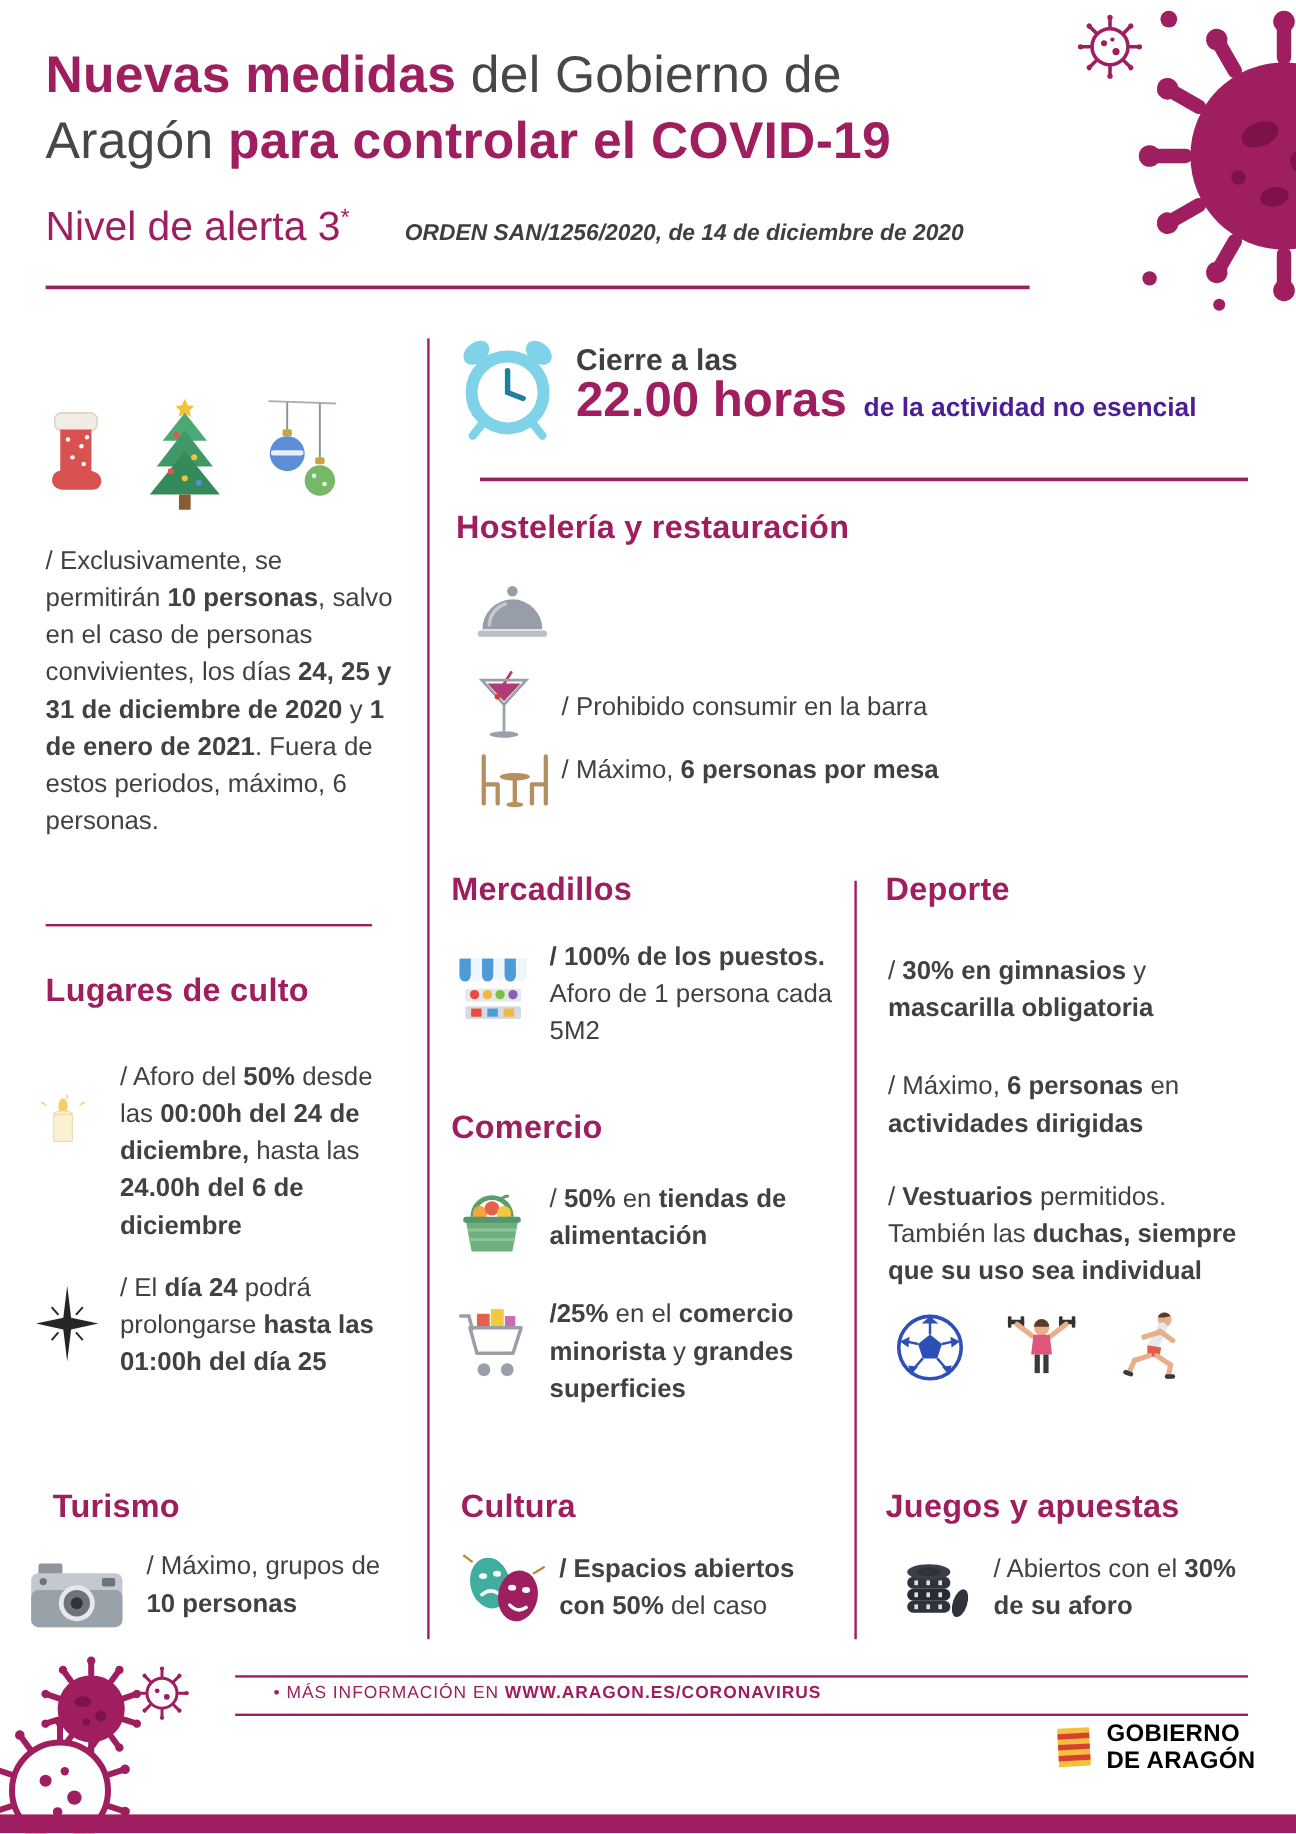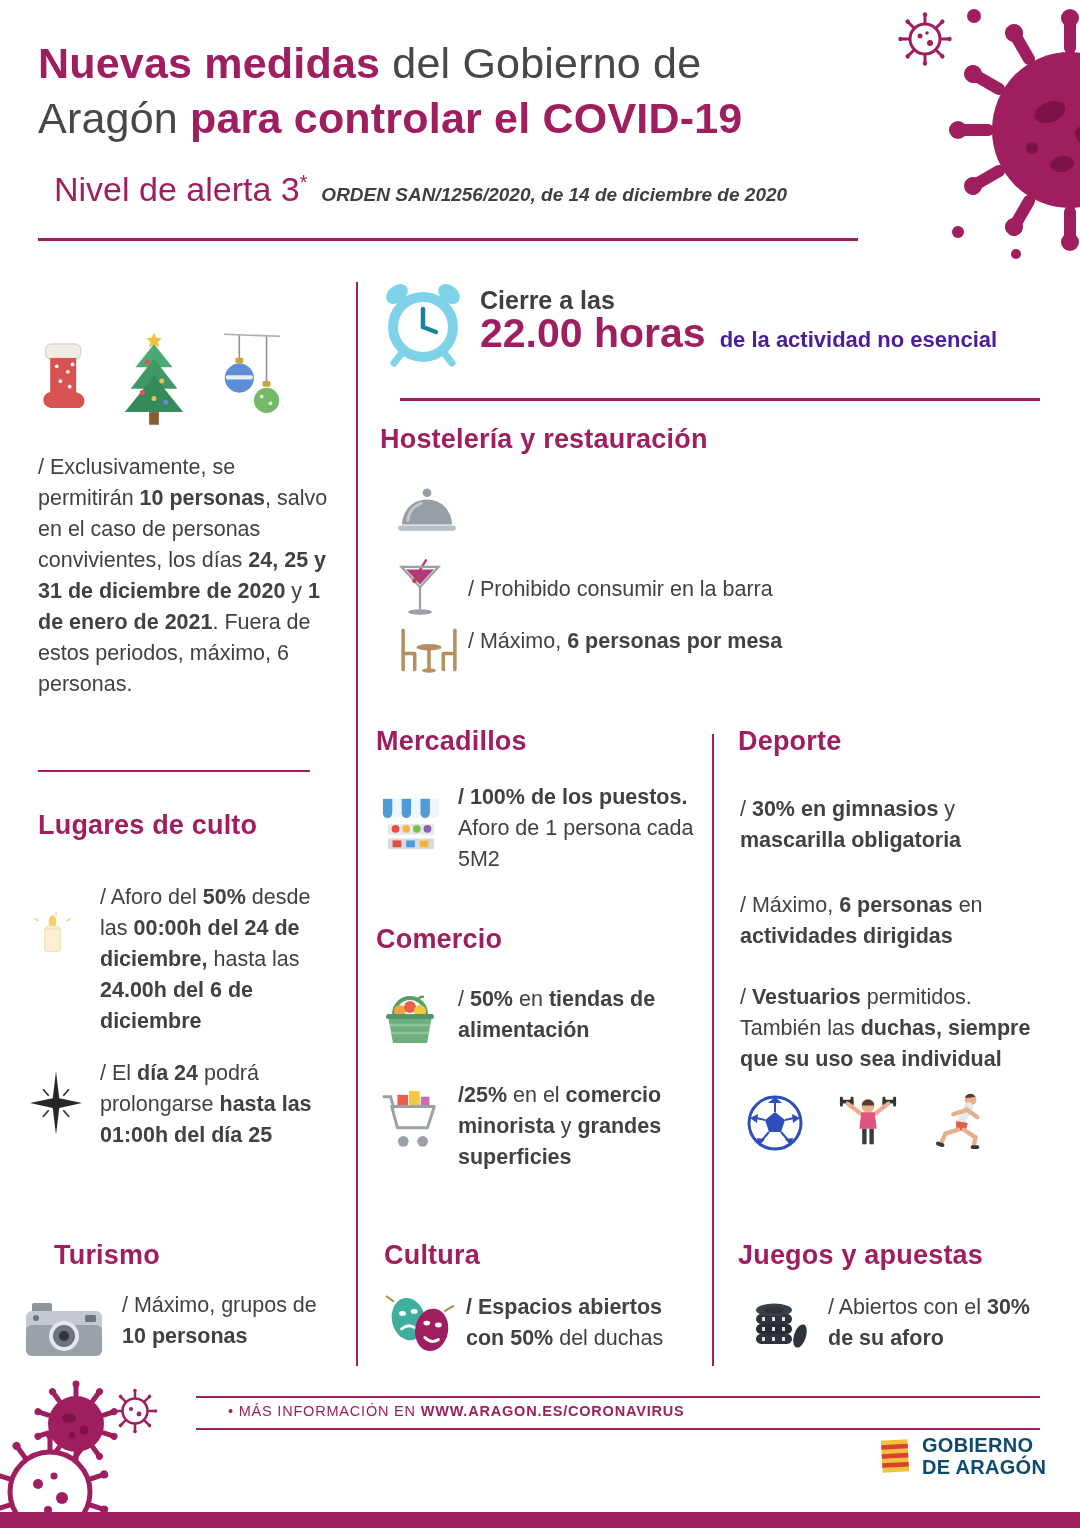--- a/index.html
+++ b/index.html
@@ -7,38 +7,38 @@
     --stocking_red:#d85252; --tree_green:#43a06c; --flag_red:#d8402f; --flag_yellow:#f2c23e;
   }
   *{margin:0;padding:0;box-sizing:border-box;}
   html,body{background:#ffffff;}
   body{font-family:"Liberation Sans",sans-serif;}
   .page{position:relative;width:1080px;height:1528px;background:#fff;overflow:hidden;margin:0 auto;color:var(--text);}
   .abs{position:absolute;}
   .rich-b{font-weight:700;}
   .rich-c-accent{color:var(--accent);}
   .title{font-size:43px;line-height:1.28;font-weight:400;color:#474747;letter-spacing:.2px;}
-  .alert-row{display:flex;align-items:baseline;gap:14px;margin-left:16px;}
+  .alert-row{display:flex;align-items:baseline;gap:46px;}
   .alert{font-size:34px;color:var(--accent);}
   .alert sup{font-size:58%;}
   .order{font-style:italic;font-size:19px;font-weight:600;color:#3f3f3f;}
   .hline{background:var(--accent);height:2px;}
   .vline{background:var(--accent);width:2px;}
   .sec-h{font-size:27px;font-weight:700;color:var(--accent);letter-spacing:.2px;}
   .txt{font-size:21.5px;line-height:31px;color:var(--text);}
   .row{display:flex;align-items:flex-start;}
   .icon-box{flex:0 0 auto;display:flex;justify-content:flex-start;}
   .cl-intro{font-size:25px;font-weight:700;color:#3f3f3f;}
   .cl-time{font-size:41px;font-weight:700;color:var(--accent);text-align:center;}
   .cl-rest{font-size:22px;font-weight:700;color:#4c1d95;margin-left:14px;}
   .xmas-row{display:flex;gap:26px;align-items:flex-end;}
   .sport-row{display:flex;gap:34px;align-items:flex-end;}
   .f-info{font-size:14.5px;letter-spacing:.8px;}
   .logo{display:flex;gap:10px;align-items:center;}
-  .logo-text{font-size:20px;font-weight:700;line-height:1.1;color:#0c4a6e;letter-spacing:.3px;}
+  .logo-text{font-size:20px;font-weight:700;line-height:1.1;color:#000000;letter-spacing:.3px;}
   .bottom-bar{background:var(--accent);}
 </style>
 </head>
 <body>
 
 <div class="page">
 
   <div class="abs title" style="left:38px;top:36px;width:800px"><span class="rich-b rich-c-accent">Nuevas medidas</span><span> del Gobierno de Aragón </span><span class="rich-b rich-c-accent">para controlar el COVID-19</span></div>
 
   <div class="abs alert-row" style="left:38px;top:170px">
@@ -167,21 +167,21 @@
         <polygon points="32,0 36,33 64,39 36,45 32,78 28,45 0,39 28,33" fill="#262626"></polygon>
         <line x1="16" y1="22" x2="23" y2="30" stroke="#262626" stroke-width="2"></line>
         <line x1="48" y1="22" x2="41" y2="30" stroke="#262626" stroke-width="2"></line>
         <line x1="16" y1="56" x2="23" y2="48" stroke="#262626" stroke-width="2"></line>
         <line x1="48" y1="56" x2="41" y2="48" stroke="#262626" stroke-width="2"></line>
       </svg>
     </div>
     <div class="txt" style="flex:1"><span>/ El </span><span class="rich-b">día 24</span><span> podrá prolongarse </span><span class="rich-b">hasta las 01:00h del día 25</span></div>
   </div>
 
-  <div class="abs sec-h" style="left:54px;top:1240px">Turismo</div>
+  <div class="abs sec-h" style="left:44px;top:1240px">Turismo</div>
 
   <div class="abs row" style="left:22px;top:1290px;width:300px">
     <div class="icon-box" style="width:100px;padding-top:8px">
       <svg width="84" height="62" viewBox="0 0 80 62">
         <rect x="8" y="5" width="20" height="11" rx="2" fill="#8d949c"></rect>
         <rect x="2" y="13" width="76" height="45" rx="6" fill="#c3c9cf"></rect>
         <rect x="2" y="27" width="76" height="31" rx="6" fill="#99a1a9"></rect>
         <circle cx="40" cy="38" r="15" fill="#e6e9ec"></circle>
         <circle cx="40" cy="38" r="11" fill="#6d747c"></circle>
         <circle cx="40" cy="38" r="5" fill="#2f343c"></circle>
@@ -326,21 +326,21 @@
         <ellipse cx="25" cy="26" rx="17" ry="22" transform="rotate(-12 25 26)" fill="#3fae9f"></ellipse>
         <ellipse cx="19" cy="20" rx="3.5" ry="2.5" fill="#fff"></ellipse>
           <ellipse cx="31" cy="18" rx="3.5" ry="2.5" fill="#fff"></ellipse>
         <path d="M18 36 q7 -6 14 -1" fill="none" stroke="#fff" stroke-width="3" stroke-linecap="round"></path>
         <ellipse cx="49" cy="37" rx="17" ry="22" transform="rotate(10 49 37)" fill="var(--accent)"></ellipse>
         <ellipse cx="44" cy="30" rx="3.5" ry="2.5" fill="#fff"></ellipse>
           <ellipse cx="56" cy="32" rx="3.5" ry="2.5" fill="#fff"></ellipse>
         <path d="M42 45 q7 7 14 2" fill="none" stroke="#fff" stroke-width="3" stroke-linecap="round"></path>
       </svg>
     </div>
-    <div class="txt" style="flex:1"><span class="rich-b">/ Espacios abiertos con 50%</span><span> del duchas</span></div>
+    <div class="txt" style="flex:1"><span class="rich-b">/ Espacios abiertos con 50%</span><span> del caso</span></div>
   </div>
 
   <div class="abs vline" style="left:712px;top:734px;height:632px;width:1.5px"></div>
 
   <div class="abs sec-h" style="left:738px;top:726px">Deporte</div>
 
   <div class="abs txt" style="left:740px;top:794px;width:300px"><span>/ </span><span class="rich-b">30% en gimnasios</span><span> y </span><span class="rich-b">mascarilla obligatoria</span></div>
   <div class="abs txt" style="left:740px;top:890px;width:300px"><span>/ Máximo, </span><span class="rich-b">6 personas</span><span> en </span><span class="rich-b">actividades dirigidas</span></div>
   <div class="abs txt" style="left:740px;top:982px;width:302px"><span>/ </span><span class="rich-b">Vestuarios</span><span> permitidos. También las </span><span class="rich-b">duchas, siempre que su uso sea individual</span></div>
 

